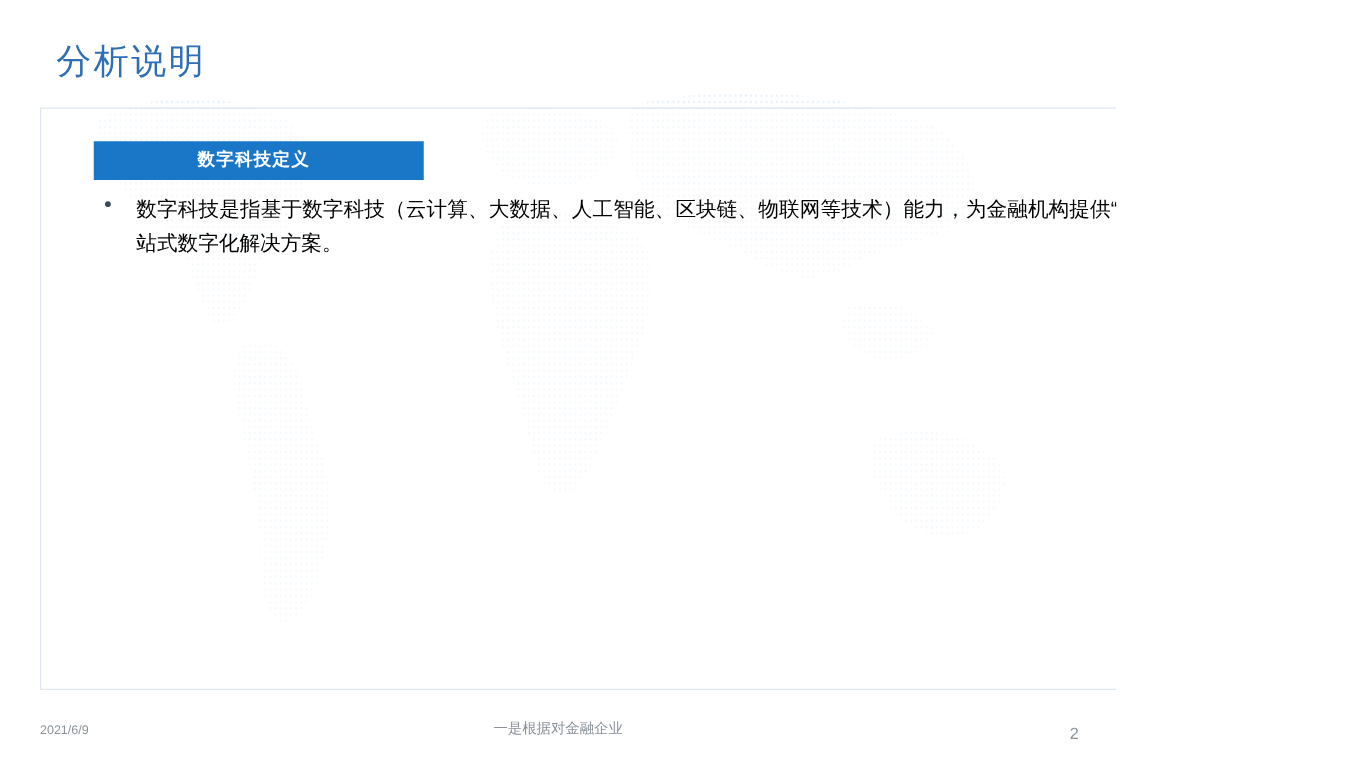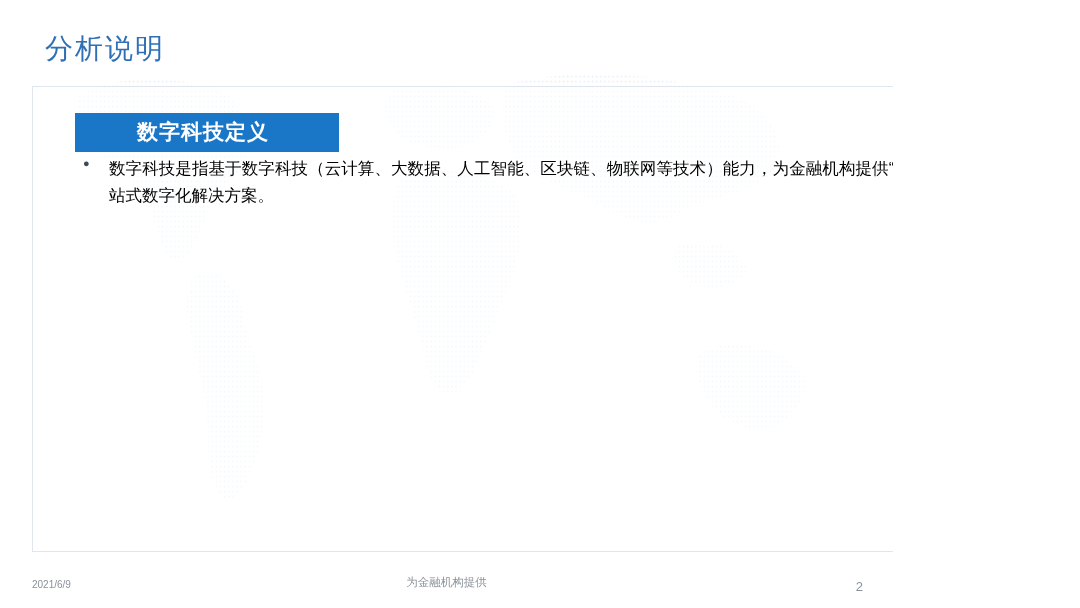--- a/index.html
+++ b/index.html
@@ -49,21 +49,21 @@
     width: 1016px;
     height: 466px;
     background: rgba(255,255,255,0.55);
     border: 1px solid #dfe6ee;
     box-sizing: border-box;
   }
   .section-head {
     display: inline-block;
     background: #1a77c8;
     color: #ffffff;
-    font-size: 21px;
+    font-size: 14px;
     font-weight: bold;
     letter-spacing: 1px;
     padding: 6px 30px 7px 22px;
     line-height: 1.25;
   }
   .head-1 {
     position: absolute;
     left: 42px;
     top: 26px;
     width: 264px;
@@ -179,16 +179,16 @@
       <li>数字科技是指基于数字科技（云计算、大数据、人工智能、区块链、物联网等技术）能力，为金融机构提供“技术+业务”的一站式数字化解决方案。</li>
     </ul>
 
 
     <ul class="bullets block-2">
     </ul>
 
   </div>
 
   <div class="footer-date">2021/6/9</div>
-  <div class="footer-center">为金融机构提供</div>
+  <div class="footer-center">一是根据对金融企业</div>
   <div class="footer-page">2</div>
 
 </div>
 
 </body></html>

